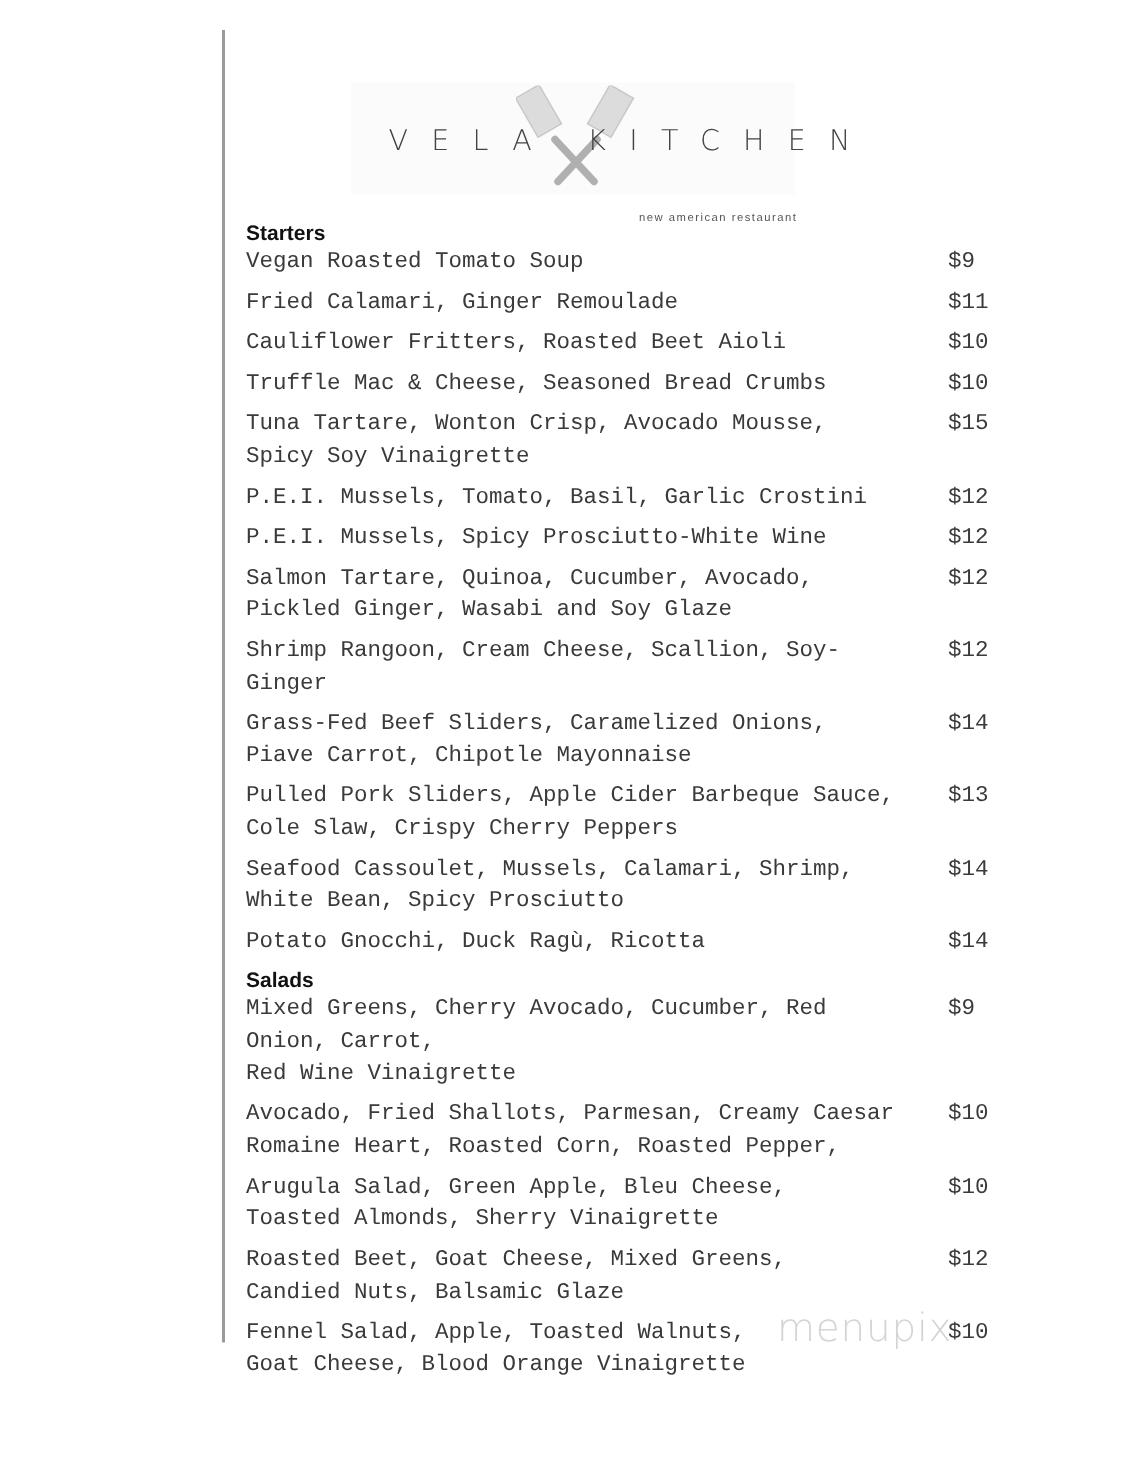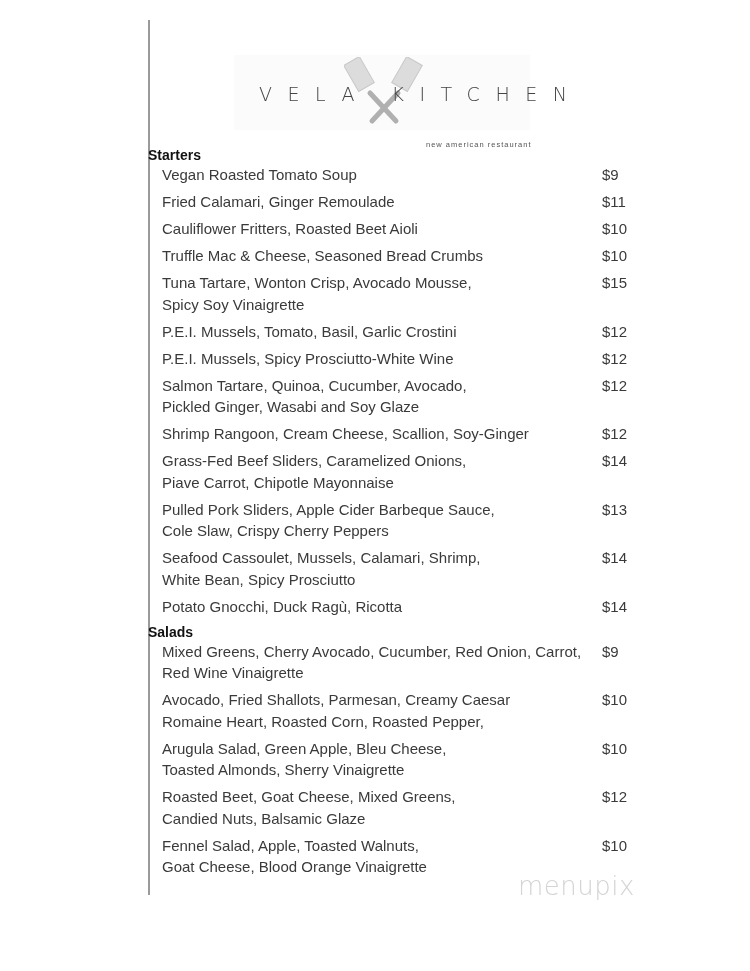--- a/index.html
+++ b/index.html
@@ -4,23 +4,23 @@
   <style>
     html, body { margin: 0; padding: 0; background: #ffffff; }
     body { width: 750px; height: 971px; position: relative; overflow: hidden;
            font-family: "Liberation Sans", "DejaVu Sans", sans-serif; color: #3a3a3a; }
     .vline { position: absolute; left: 148px; top: 20px; width: 2px; height: 875px; background: #9a9a9a; }
     .logo { position: absolute; left: 234px; top: 55px; width: 296px; height: 75px; background: #fbfbfb; }
     .logo .name { position: absolute; left: 10px; top: 28px; font-size: 19px; letter-spacing: 15.5px;
                   color: #444; font-family: "DejaVu Sans", sans-serif; font-weight: 300; white-space: nowrap; margin-left: 15px; }
     .logo .tag { position: absolute; left: 192px; top: 41px; font-size: 7.5px; letter-spacing: 1px; color: #555; white-space: nowrap; margin-top: 44px; }
     .logo svg { position: absolute; left: 110px; top: 2px; }
-    .menu { position: absolute; left: 148px; top: 146px; width: 500px; }
+    .menu { position: absolute; left: 164px; top: 146px; width: 500px; }
     .section-title { font-weight: bold; font-size: 14px; color: #111; line-height: 18px; }
-    .item { display: flex; justify-content: center; font-size: 15px; line-height: 21.5px; margin-bottom: 5.5px; }
+    .item { display: flex; justify-content: space-between; font-size: 15px; line-height: 21.5px; margin-bottom: 5.5px; font-family: Liberation Mono, monospace; }
     .item .desc { width: 440px; }
     .item .price { width: 32px; text-align: left; }
     .section { margin-bottom: 0; }
     .section + .section { }
     .watermark { position: absolute; left: 518px; top: 871px; font-size: 26px; color: #d4d4d4; letter-spacing: 0.5px;
                  font-family: "DejaVu Sans", sans-serif; font-weight: 300; }
   </style>
 </head>
 <body>
 

